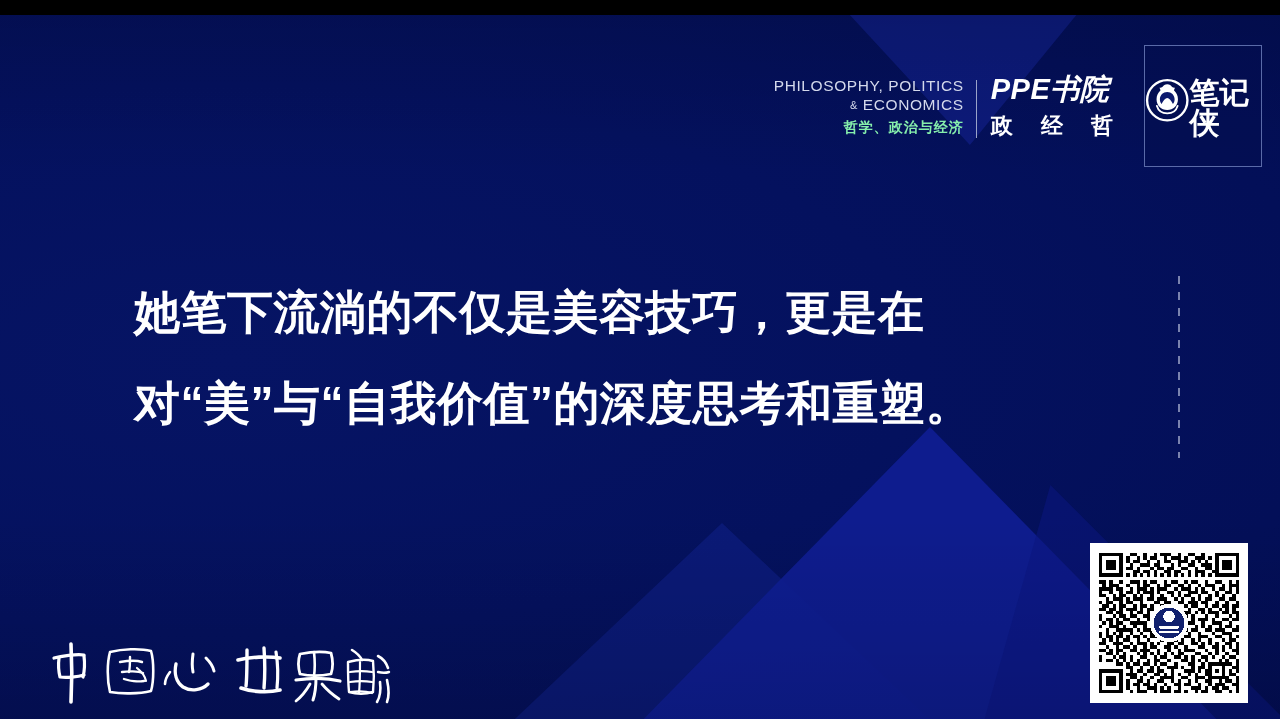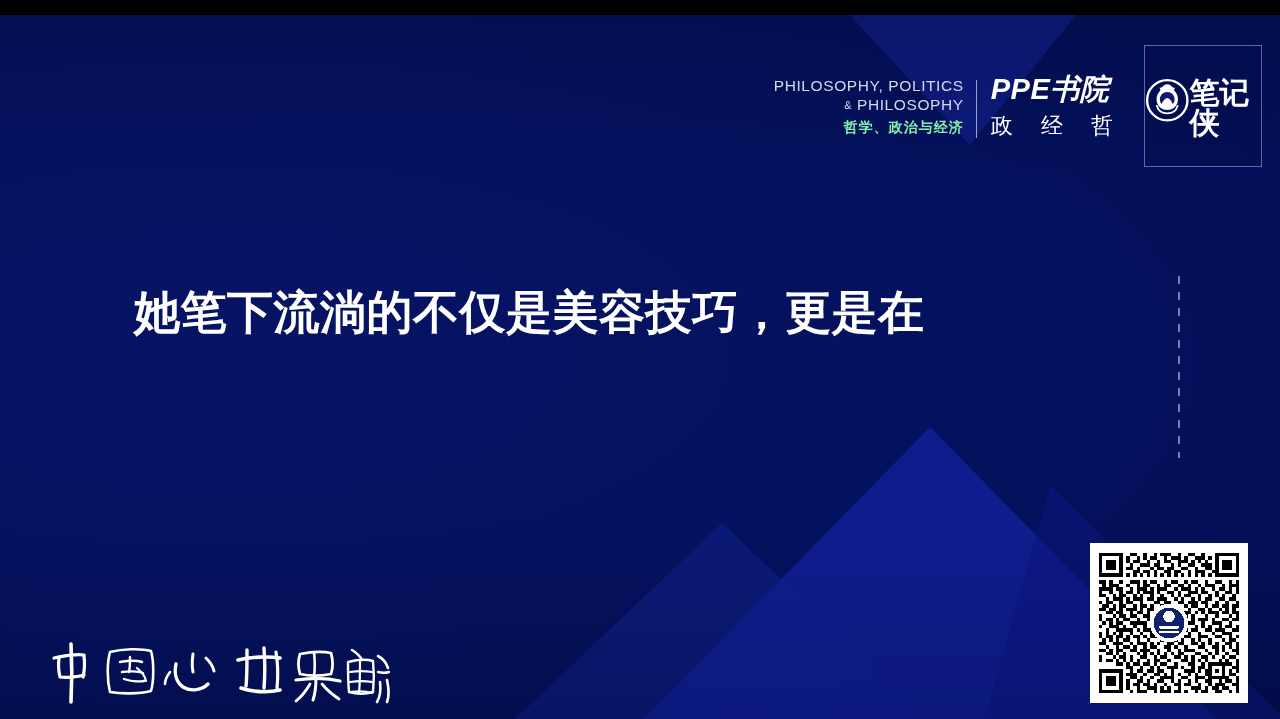--- a/index.html
+++ b/index.html
@@ -122,21 +122,21 @@
   }
   .brand-cn .big {
     font-size: 29px;
     font-weight: 700;
     letter-spacing: .5px;
     white-space: nowrap;
     font-style: italic;
   }
   .brand-cn .sub {
     font-size: 22px;
-    font-weight: 400;
+    font-weight: 700;
     letter-spacing: 11px;
     margin-top: 8px;
     white-space: nowrap;
   }
 
   
   .logo-box {
     width: 118px;
     height: 122px;
     margin-left: 20px;
@@ -220,21 +220,21 @@
   <div class="bg-tri tri-top"></div>
   <div class="bg-tri tri-mid"></div>
   <div class="bg-tri tri-bright"></div>
   <div class="bg-tri tri-right"></div>
   <div class="vignette"></div>
 
   <div class="header">
 
     <div class="brand-en">
       <div class="l1">PHILOSOPHY, POLITICS</div>
-      <div class="l2"><span class="amp">&amp;</span> <span>PHILOSOPHY</span></div>
+      <div class="l2"><span class="amp">&amp;</span> <span>ECONOMICS</span></div>
       <div class="l3">哲学、政治与经济</div>
     </div>
 
     <div class="divider-v"></div>
 
     <div class="brand-cn">
       <div class="big">PPE书院</div>
       <div class="sub">政 经 哲</div>
     </div>
 
@@ -249,20 +249,21 @@
           <rect x="30.3" y="39.4" width="3.6" height="1.5" fill="#ffffff"></rect>
           <path d="M17 40c2 7 7.6 11 15 11 7.4 0 13-4 15-11" fill="none" stroke="#ffffff" stroke-width="2.6" stroke-linecap="round"></path>
         </svg>
       </span>
       <div class="logo-text">笔记侠</div>
     </div>
   </div>
 
   <div class="quote">
     <div class="line">她笔下流淌的不仅是美容技巧，更是在</div>
+    <div class="line">对“美”与“自我价值”的深度思考和重塑。</div>
   </div>
 
   <div class="dashed-rule"></div>
 
   <div class="slogan" aria-label="中國心 世界觀">
     <svg viewBox="0 0 350 72" aria-hidden="true">
       <g fill="none" stroke="#ffffff" stroke-linecap="round" stroke-linejoin="round">
 
         <path d="M12 20c7-2 22-4 30-3" stroke-width="3.2"></path>
         <path d="M17 20c-1 8 0 15 1 19 6 1 18 0 24-2" stroke-width="3.2"></path>

